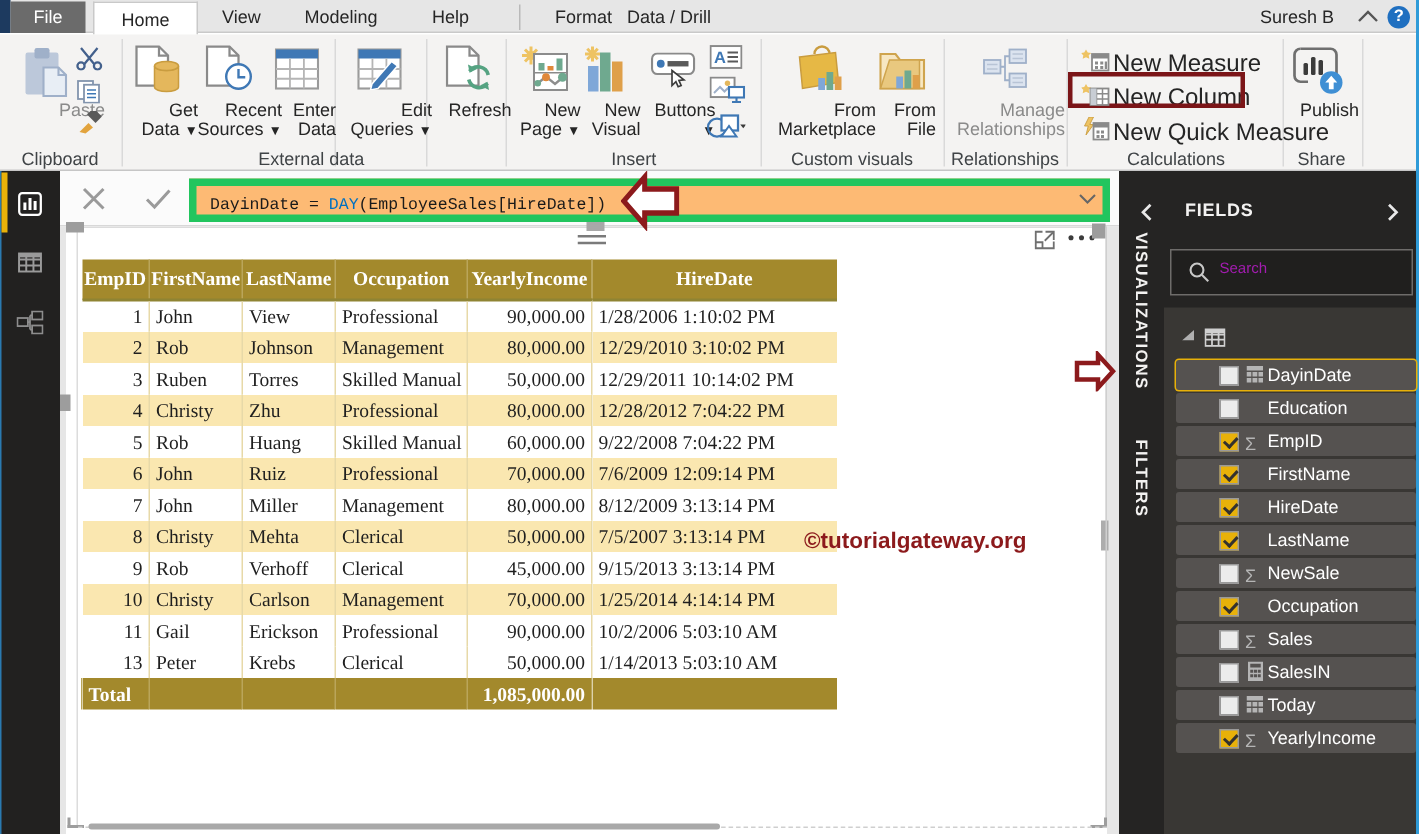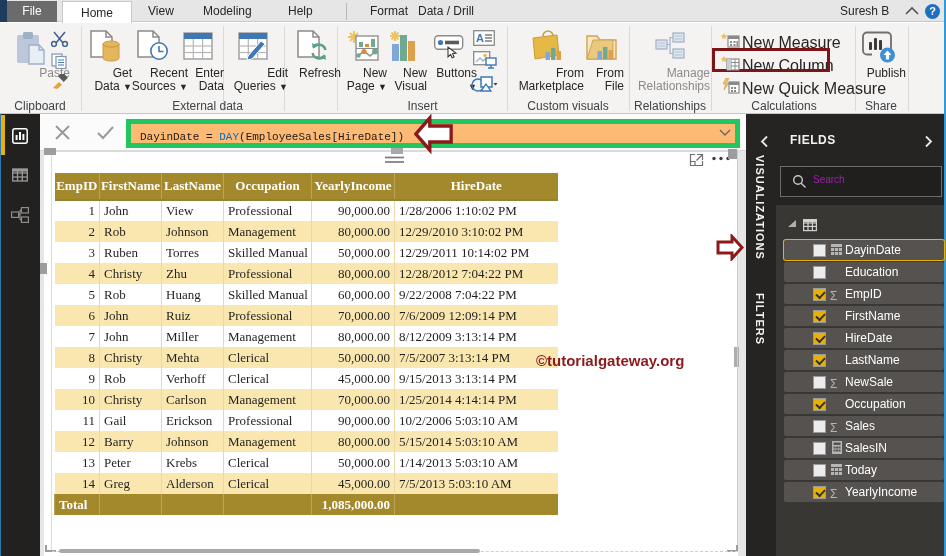--- a/index.html
+++ b/index.html
@@ -521,43 +521,27 @@
         <td>1/25/2014 4:14:14 PM</td>
       </tr>
 <tr>
         <td class="r">11</td>
         <td>Gail</td>
         <td>Erickson</td>
         <td>Professional</td>
         <td class="r">90,000.00</td>
         <td>10/2/2006 5:03:10 AM</td>
       </tr>
-<tr class="alt">
-        <td class="r">12</td>
-        <td>Barry</td>
-        <td>Johnson</td>
-        <td>Management</td>
-        <td class="r">80,000.00</td>
-        <td>5/15/2014 5:03:10 AM</td>
-      </tr>
 <tr>
         <td class="r">13</td>
         <td>Peter</td>
         <td>Krebs</td>
         <td>Clerical</td>
         <td class="r">50,000.00</td>
         <td>1/14/2013 5:03:10 AM</td>
-      </tr>
-<tr class="alt">
-        <td class="r">14</td>
-        <td>Greg</td>
-        <td>Alderson</td>
-        <td>Clerical</td>
-        <td class="r">45,000.00</td>
-        <td>7/5/2013 5:03:10 AM</td>
       </tr>
 <tr class="total">
         <td colspan="1">Total</td>
         <td></td>
         <td></td>
         <td></td>
         <td class="r">1,085,000.00</td>
         <td></td>
       </tr>
 </tbody>

